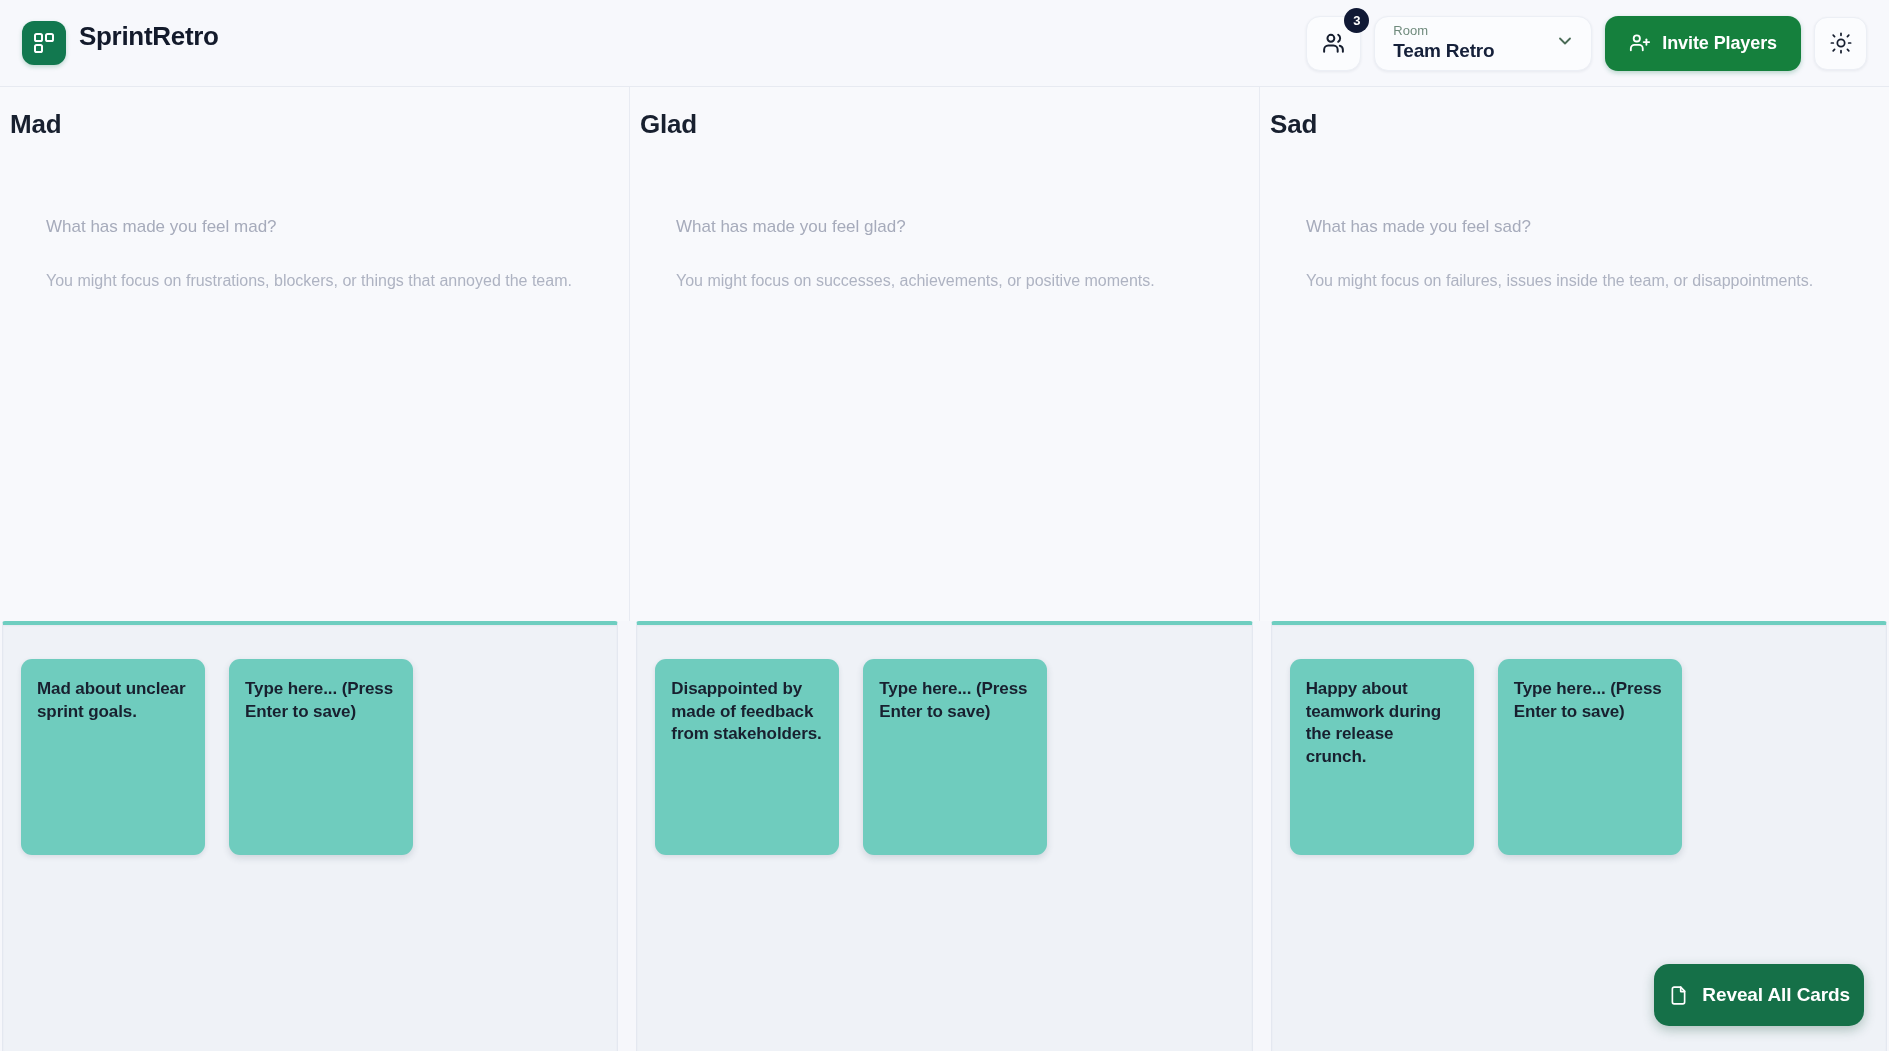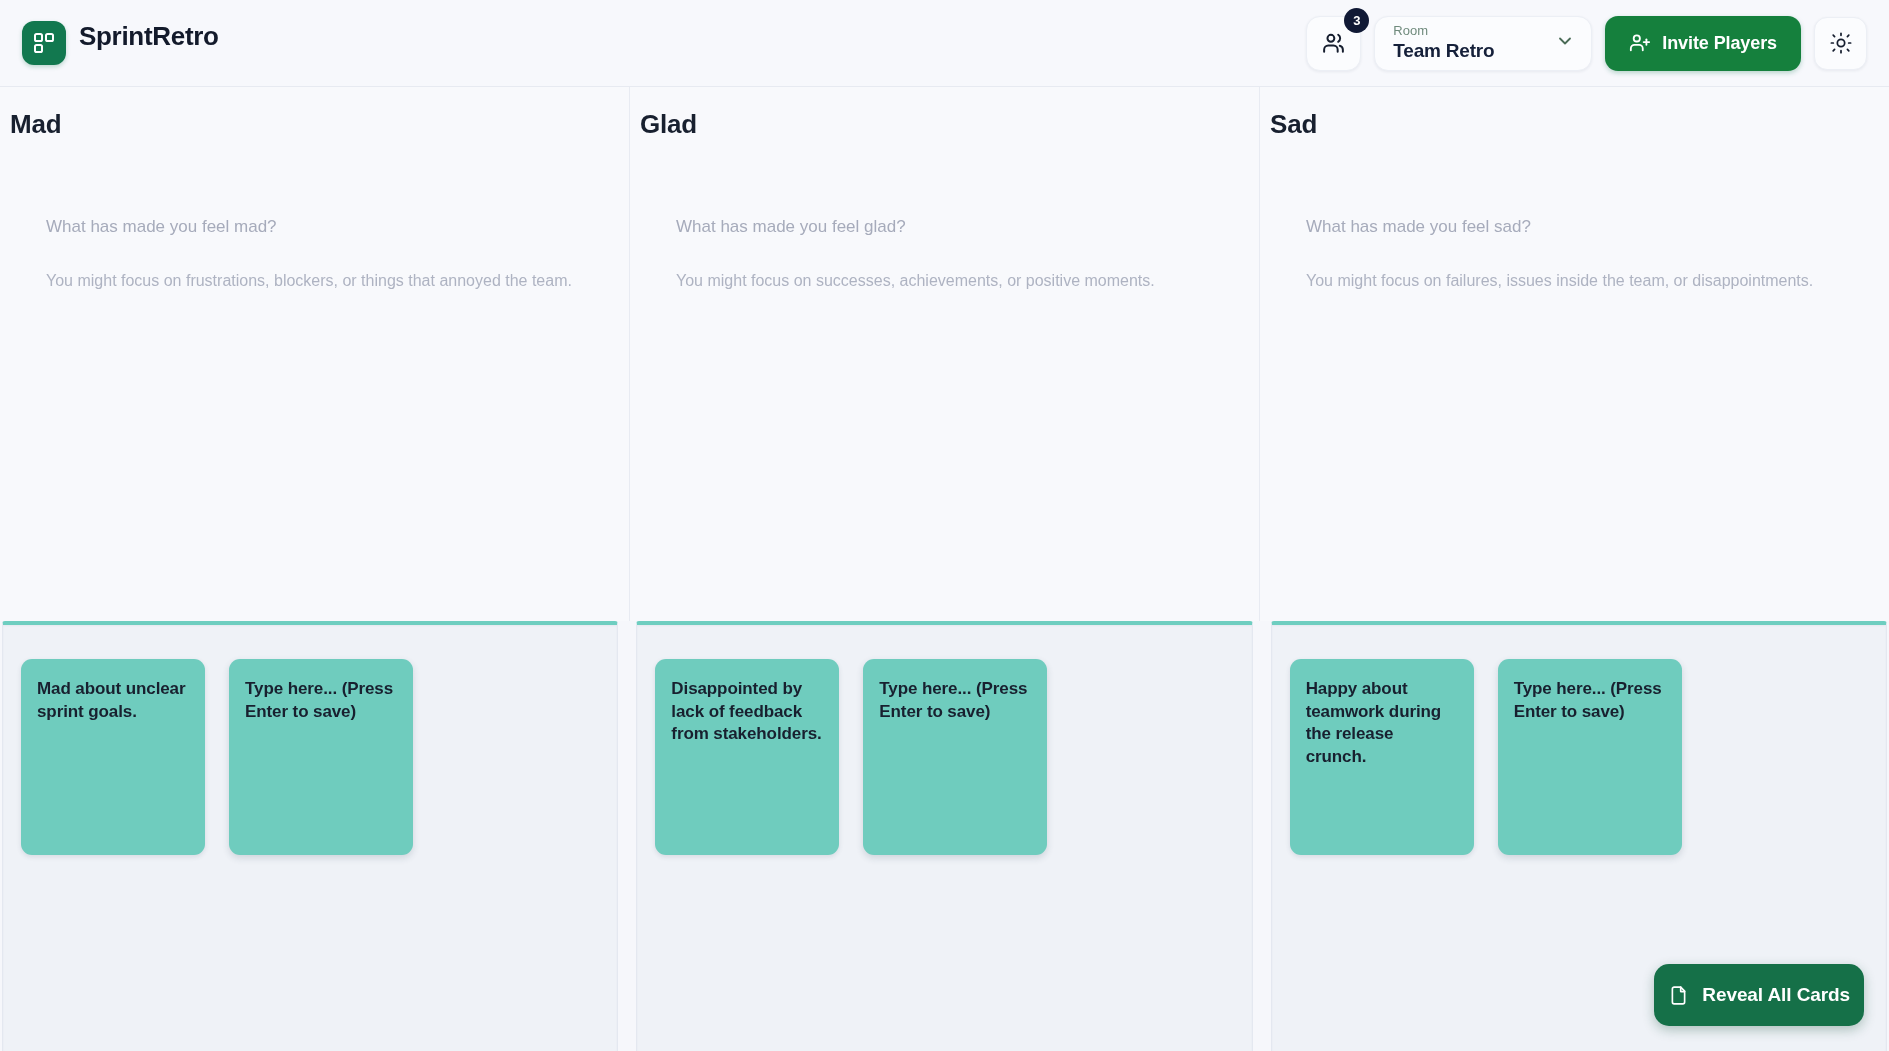--- a/index.html
+++ b/index.html
@@ -339,21 +339,21 @@
 
   <div class="tray">
     <div class="cards">
       <div class="sticky">Mad about unclear sprint goals.</div>
       <div class="sticky input-card">Type here... (Press Enter to save)</div>
     </div>
   </div>
 
   <div class="tray">
     <div class="cards">
-      <div class="sticky">Disappointed by lack of feedback from stakeholders.</div>
+      <div class="sticky">Disappointed by made of feedback from stakeholders.</div>
       <div class="sticky input-card">Type here... (Press Enter to save)</div>
     </div>
   </div>
 
   <div class="tray">
     <div class="cards">
       <div class="sticky">Happy about teamwork during the release crunch.</div>
       <div class="sticky input-card">Type here... (Press Enter to save)</div>
     </div>
   </div>

